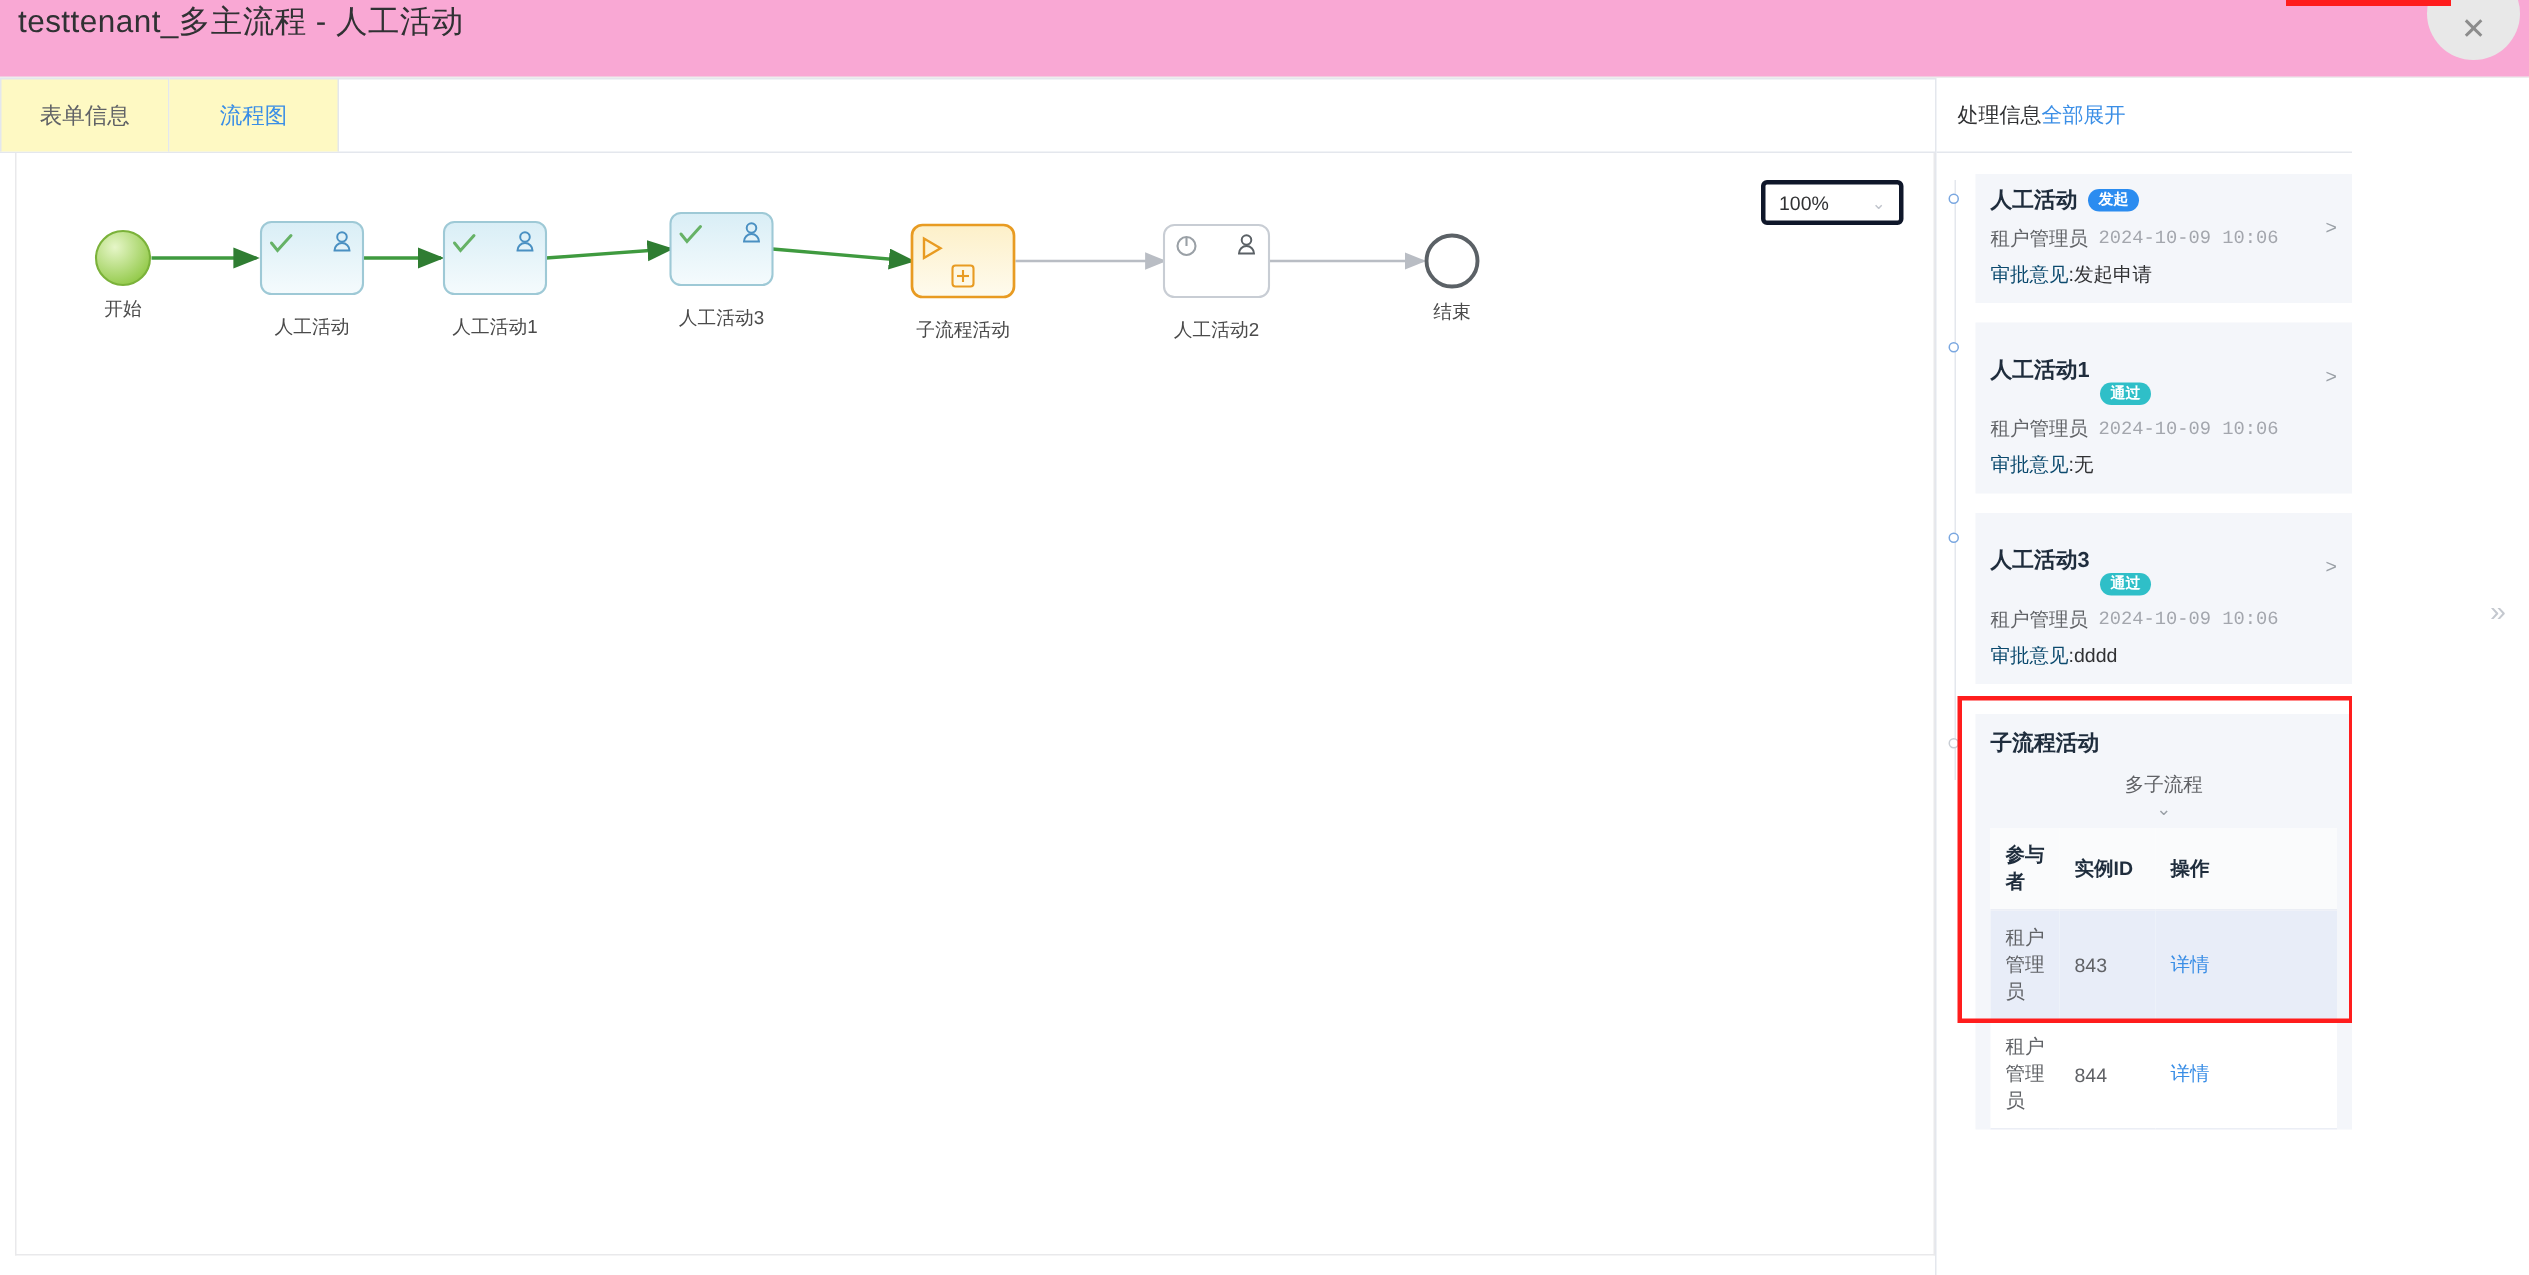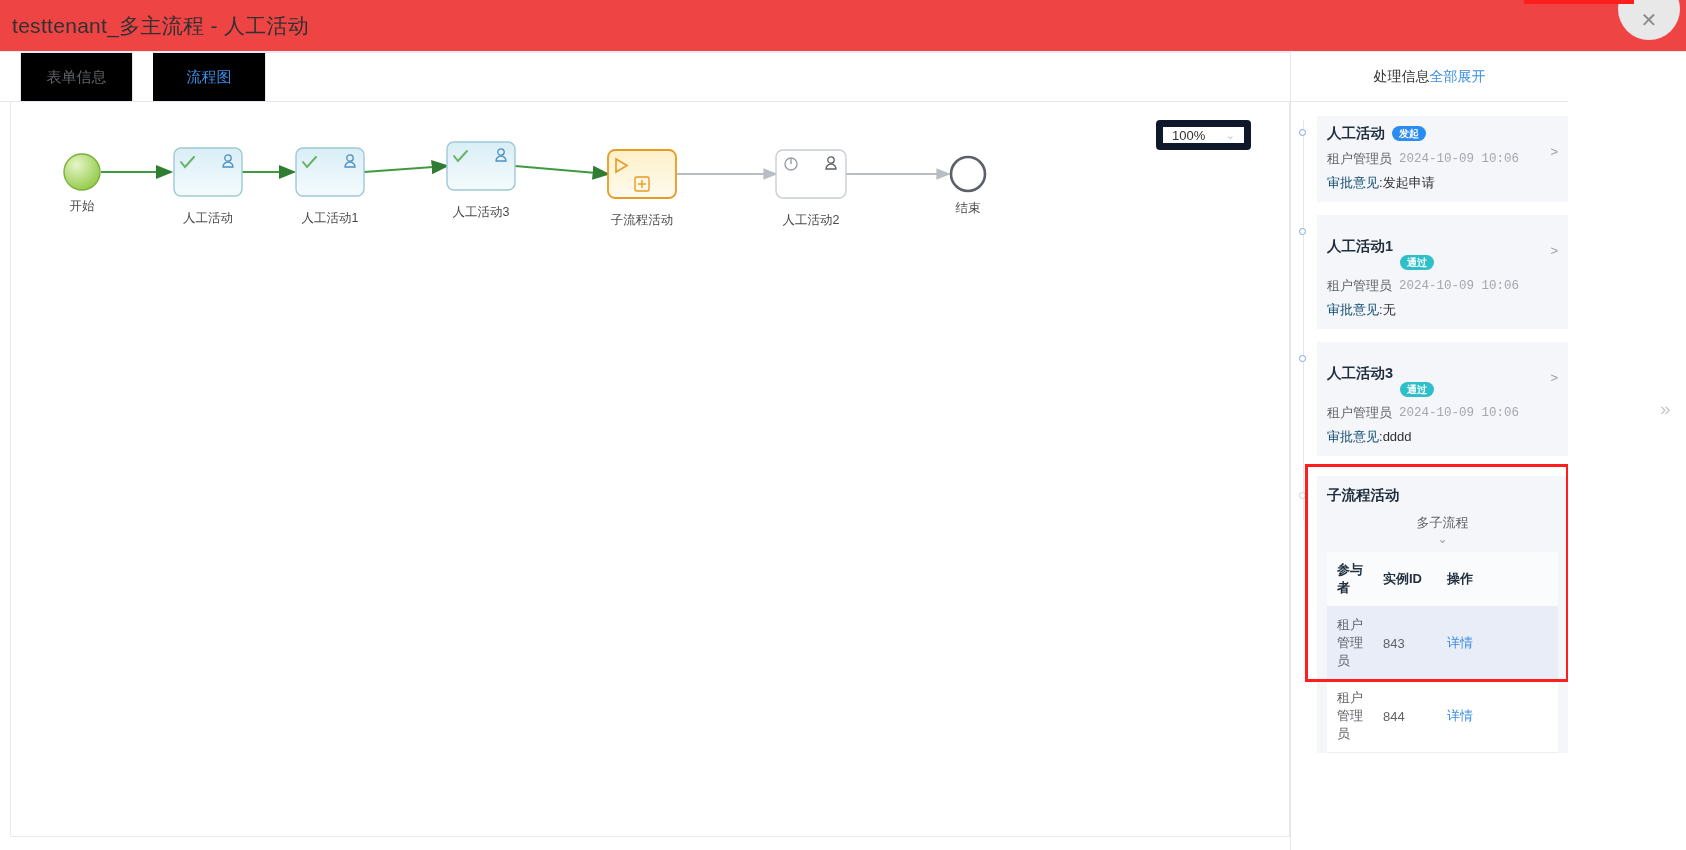--- a/index.html
+++ b/index.html
@@ -20,66 +20,65 @@
     padding-bottom:8px; font-size:20px; cursor:pointer; z-index:40;
   }
   .redline-top {
     position:absolute; top:0; right:52px; width:110px; height:4px;
     background:#ff1d1d; z-index:41;
   }
 
   
   .title-bar {
     position:absolute; top:0; left:0; width:1686px; height:52px;
-    display:flex; align-items:center; padding-left:12px;
-    border-bottom:1px solid #ededed; background:#ef4444;
+    display:flex; padding-left:12px;
+    border-bottom:1px solid #ededed; background:#f9a8d4;
   }
   .title-bar .title { font-size:21px; color:#303133; letter-spacing:.3px; }
 
   
   .tabs-row {
     position:absolute; top:52px; left:0; width:1290px; height:50px;
     display:flex; align-items:stretch; background:#fff;
     border-bottom:1px solid #e4e7ed;
   }
   .tab {
     width:113px; display:flex; align-items:center; justify-content:center;
     font-size:15px; color:#606266; cursor:pointer;
     border-right:1px solid #e4e7ed; border-top:1px solid #e4e7ed;
-    background:#000000;
-    margin-left:20px;
+    background:#fef9c3;
   }
   .tab:first-child { border-left:1px solid #e4e7ed; }
   .tab.active { color:#3a8ee6; }
   .tabs-filler { flex:1; border-top:1px solid #e4e7ed; }
 
   
   .canvas {
     position:absolute; top:102px; left:10px; width:1280px; height:735px;
     background:#fff; border:1px solid #e9e9eb; border-top:none;
     overflow:hidden;
   }
   .zoom-select {
-    position:absolute; top:18px; right:38px;
-    width:95px; height:30px; border:7px solid #0f172a; border-radius:4px;
+    position:absolute; top:18px; right:20px;
+    width:95px; height:30px; border:3px solid #0f172a; border-radius:4px;
     background:#fff; display:flex; align-items:center; justify-content:space-between;
     padding:0 9px; font-size:13px; color:#303133; cursor:pointer; z-index:5;
   }
   .zoom-select .chev { color:#c0c4cc; font-size:11px; }
 
   .flow { position:absolute; top:0; left:0; width:1280px; height:735px; }
 
   
   .right-panel {
     position:absolute; top:52px; left:1290px; width:278px; height:798px;
     background:#fff; border-left:1px solid #e4e7ed;
   }
   .rp-head {
     height:50px; border-bottom:1px solid #e4e7ed;
-    display:flex; align-items:center; justify-content:center;
+    display:flex; align-items:center; justify-content:flex-start;
     padding:0 14px 0 14px;
   }
   .rp-head .rp-title { font-size:14px; color:#303133; }
   .rp-head .rp-expand { font-size:14px; color:#3a8ee6; cursor:pointer; }
 
   .timeline { position:relative; padding:14px 0 0 0; height:748px; overflow:hidden; }
   .tl-line {
     position:absolute; left:12px; top:18px; width:1px; height:400px;
     background:#e4e7ed;
   }

